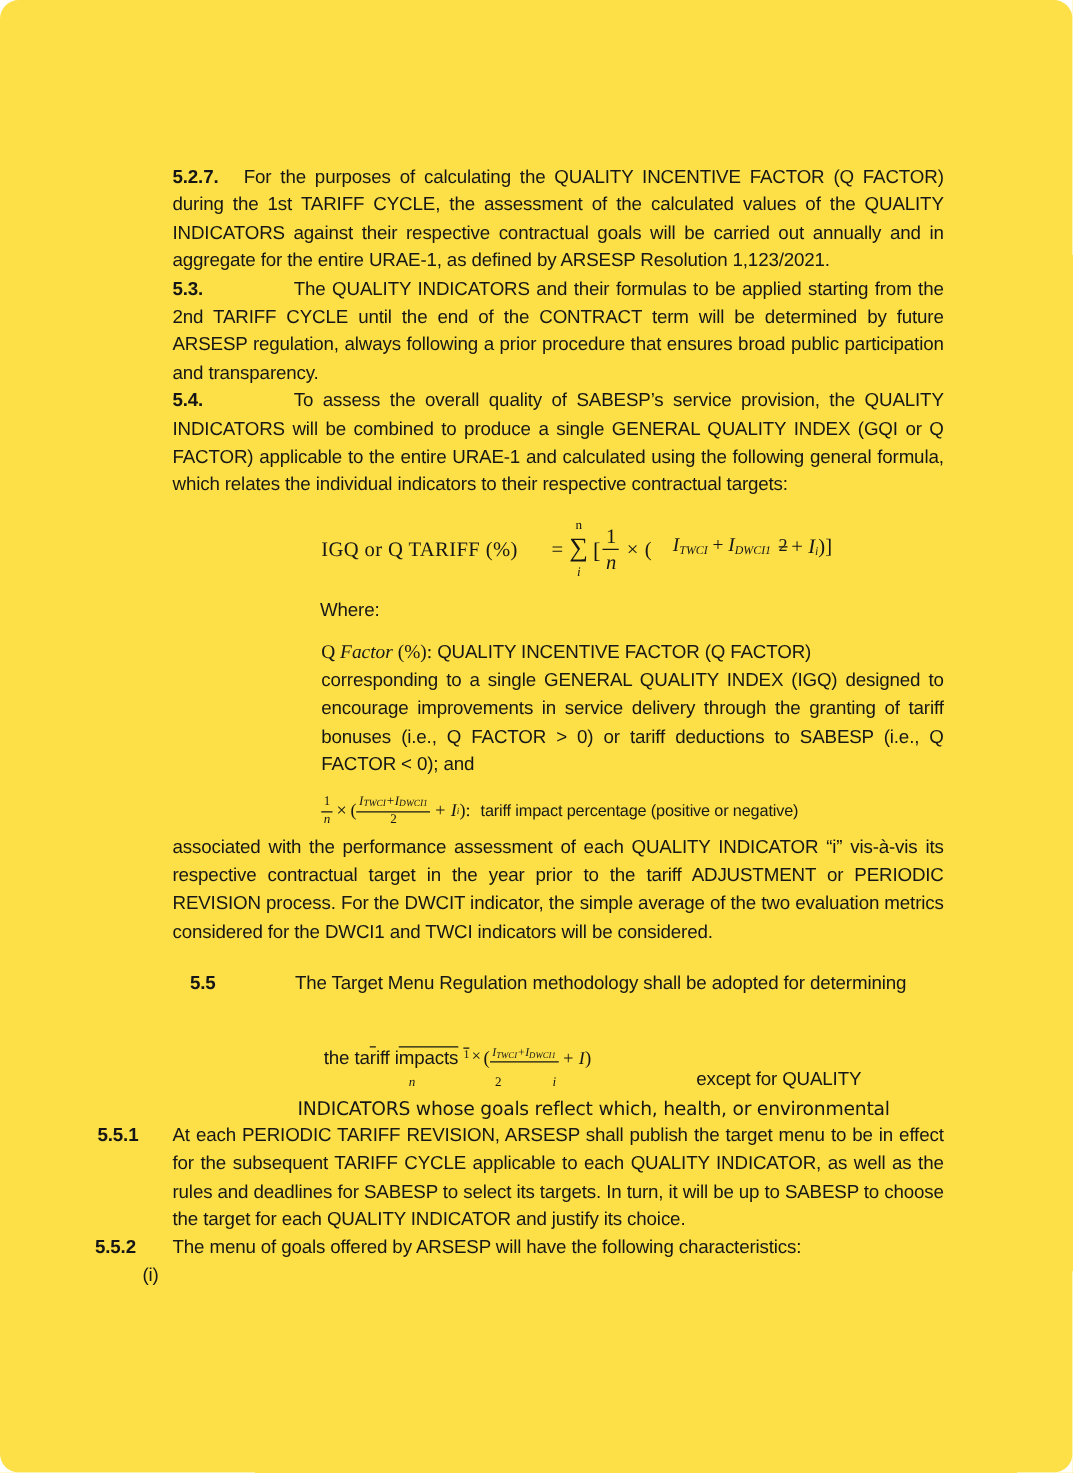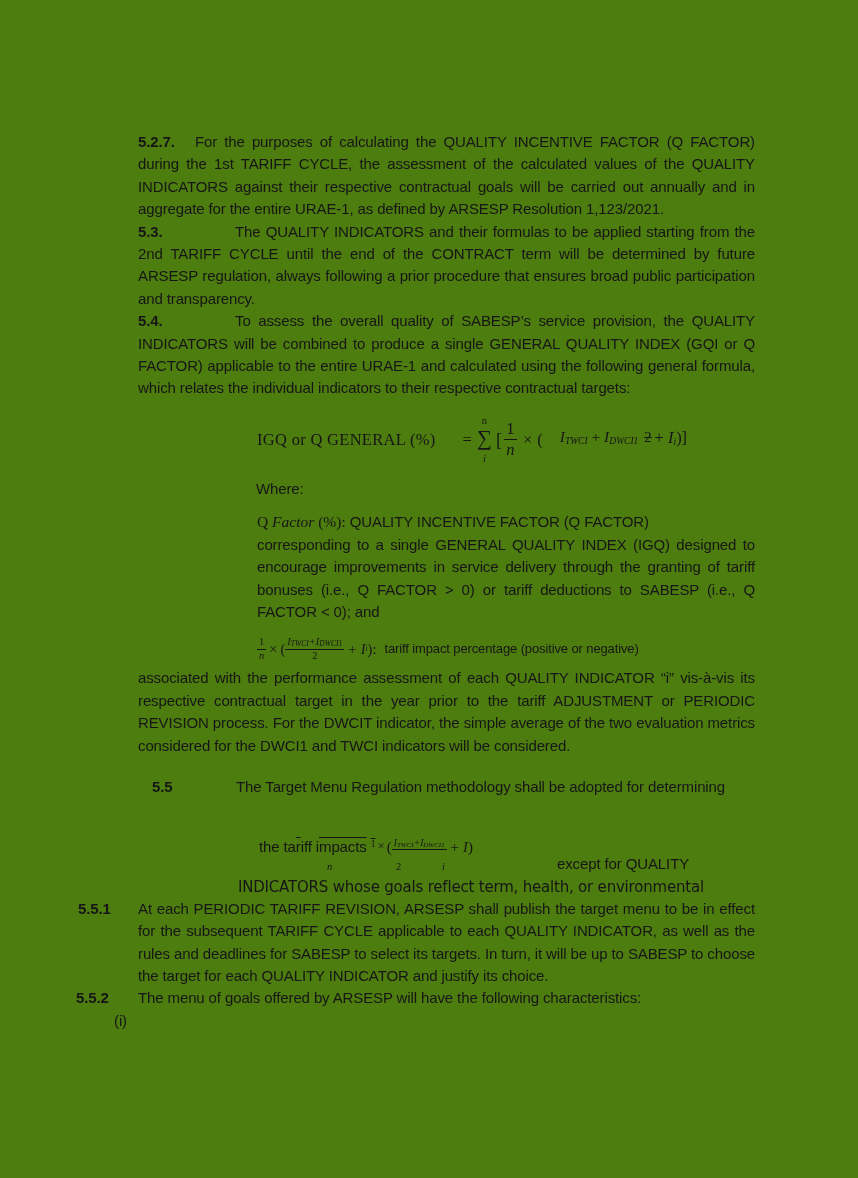--- a/index.html
+++ b/index.html
@@ -1,25 +1,26 @@
 <!DOCTYPE html>
 <html><head>
 <meta charset="utf-8">
 <style>
   html,body{margin:0;padding:0;background:#ffffff;}
   .page{
     position:relative;
     width:858px;height:1178px;
-    background:#4d7c0f;
+    background:#fde047;
     overflow:hidden;
     color:#161616;
     font-family:"Liberation Sans","DejaVu Sans",sans-serif;
     font-size:15px;line-height:22.4px;letter-spacing:-0.12px;
     box-sizing:border-box;
     padding:131px 103px 0 138px;
+    border-radius:15px;
   }
   p.just{margin:0;text-align:justify;}
   .bnum{font-weight:700;}
   .ms{font-family:"Liberation Serif","DejaVu Serif",serif;}
   .it{font-style:italic;}
   .sb{font-size:9.5px;font-style:italic;vertical-align:-2px;letter-spacing:0;}
 
   
   .s527{margin-left:58px;}
   .s527 .bnum{display:inline-block;width:57px;}
@@ -98,21 +99,21 @@
 
 <div class="page">
 
   <p class="just s527"><span class="bnum">5.2.7.</span><span>For the purposes of calculating the QUALITY INCENTIVE FACTOR (Q FACTOR) during the 1st TARIFF CYCLE, the assessment of the calculated values of the QUALITY INDICATORS against their respective contractual goals will be carried out annually and in aggregate for the entire URAE-1, as defined by ARSESP Resolution 1,123/2021.</span></p>
 
   <p class="just s53"><span class="bnum">5.3.</span><span>The QUALITY INDICATORS and their formulas to be applied starting from the 2nd TARIFF CYCLE until the end of the CONTRACT term will be determined by future ARSESP regulation, always following a prior procedure that ensures broad public participation and transparency.</span></p>
 
   <p class="just s54"><span class="bnum">5.4.</span><span>To assess the overall quality of SABESP’s service provision, the QUALITY INDICATORS will be combined to produce a single GENERAL QUALITY INDEX (GQI or Q FACTOR) applicable to the entire URAE-1 and calculated using the following general formula, which relates the individual indicators to their respective contractual targets:</span></p>
 
   <div class="formula-main">
-    <span class="fm-lhs">IGQ or Q GENERAL (%)</span>
+    <span class="fm-lhs">IGQ or Q TARIFF (%)</span>
     <span class="fm-eq">=</span>
     <span class="sigma">
       <span class="top">n</span>
       <span class="sym">∑</span>
       <span class="bot">i</span>
     </span>
     <span class="fm-open">[</span>
     <span class="fraccoef">
       <span>1</span>
       <span class="bar"></span>
@@ -163,21 +164,21 @@
       <span class="f55">
         <span class="one">1</span><span class="tms">×</span><span class="par">(</span><span class="supexpr"><span>I</span><span class="ssb">TWCI</span><span>+</span><span>I</span><span class="ssb">DWCI1</span></span><span class="plusI">+ I</span><span class="par">)</span>
       </span>
     </div>
     <div class="s55-line3">
       <span class="blw it" style="left:91px">n</span>
       <span class="blw" style="left:160px">2</span>
       <span class="blw it" style="left:206px">i</span>
       <span style="left:321px;top:-3px">except for QUALITY</span>
     </div>
-    <div class="s55-wide">INDICATORS whose goals reflect term, health, or environmental</div>
+    <div class="s55-wide">INDICATORS whose goals reflect which, health, or environmental</div>
   </div>
 
   <p class="just s551"><span class="bnum">5.5.1</span><span>At each PERIODIC TARIFF REVISION, ARSESP shall publish the target menu to be in effect for the subsequent TARIFF CYCLE applicable to each QUALITY INDICATOR, as well as the rules and deadlines for SABESP to select its targets. In turn, it will be up to SABESP to choose the target for each QUALITY INDICATOR and justify its choice.</span></p>
 
   <p class="just s552"><span class="bnum">5.5.2</span><span>The menu of goals offered by ARSESP will have the following characteristics:</span></p>
 
   <p class="just itemi"><span class="marker">(i)</span></p>
 
 </div>
 

